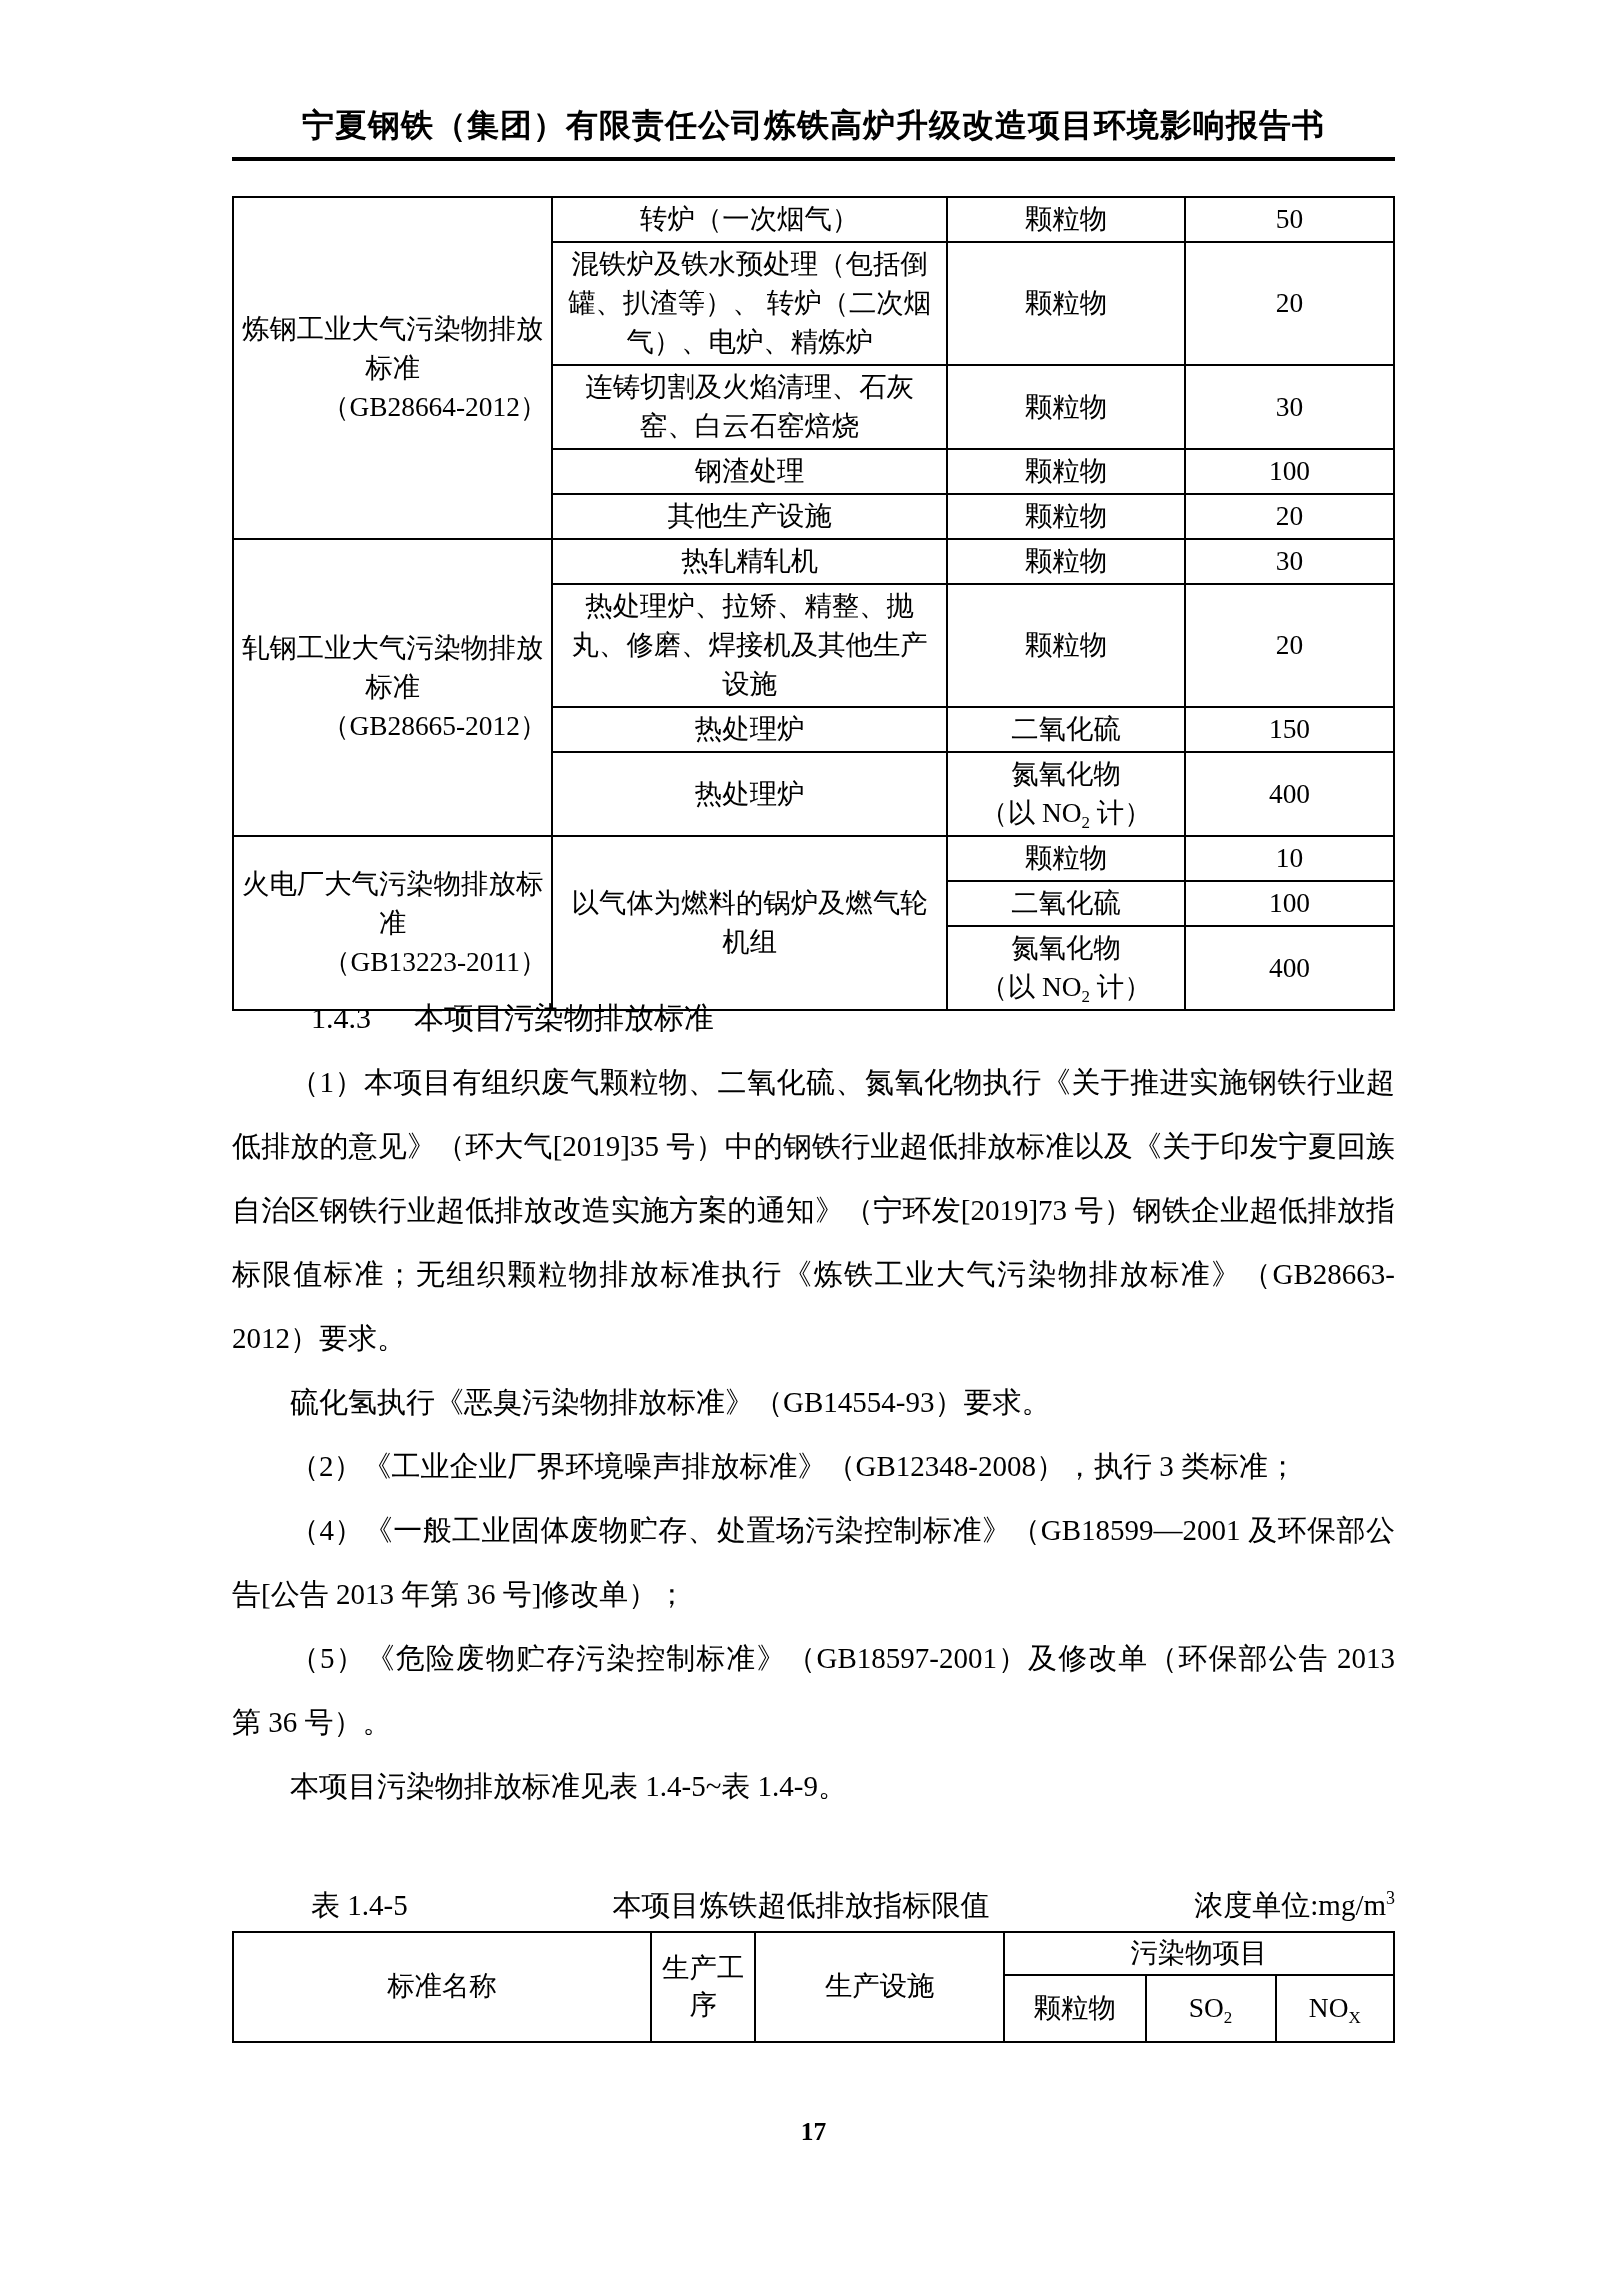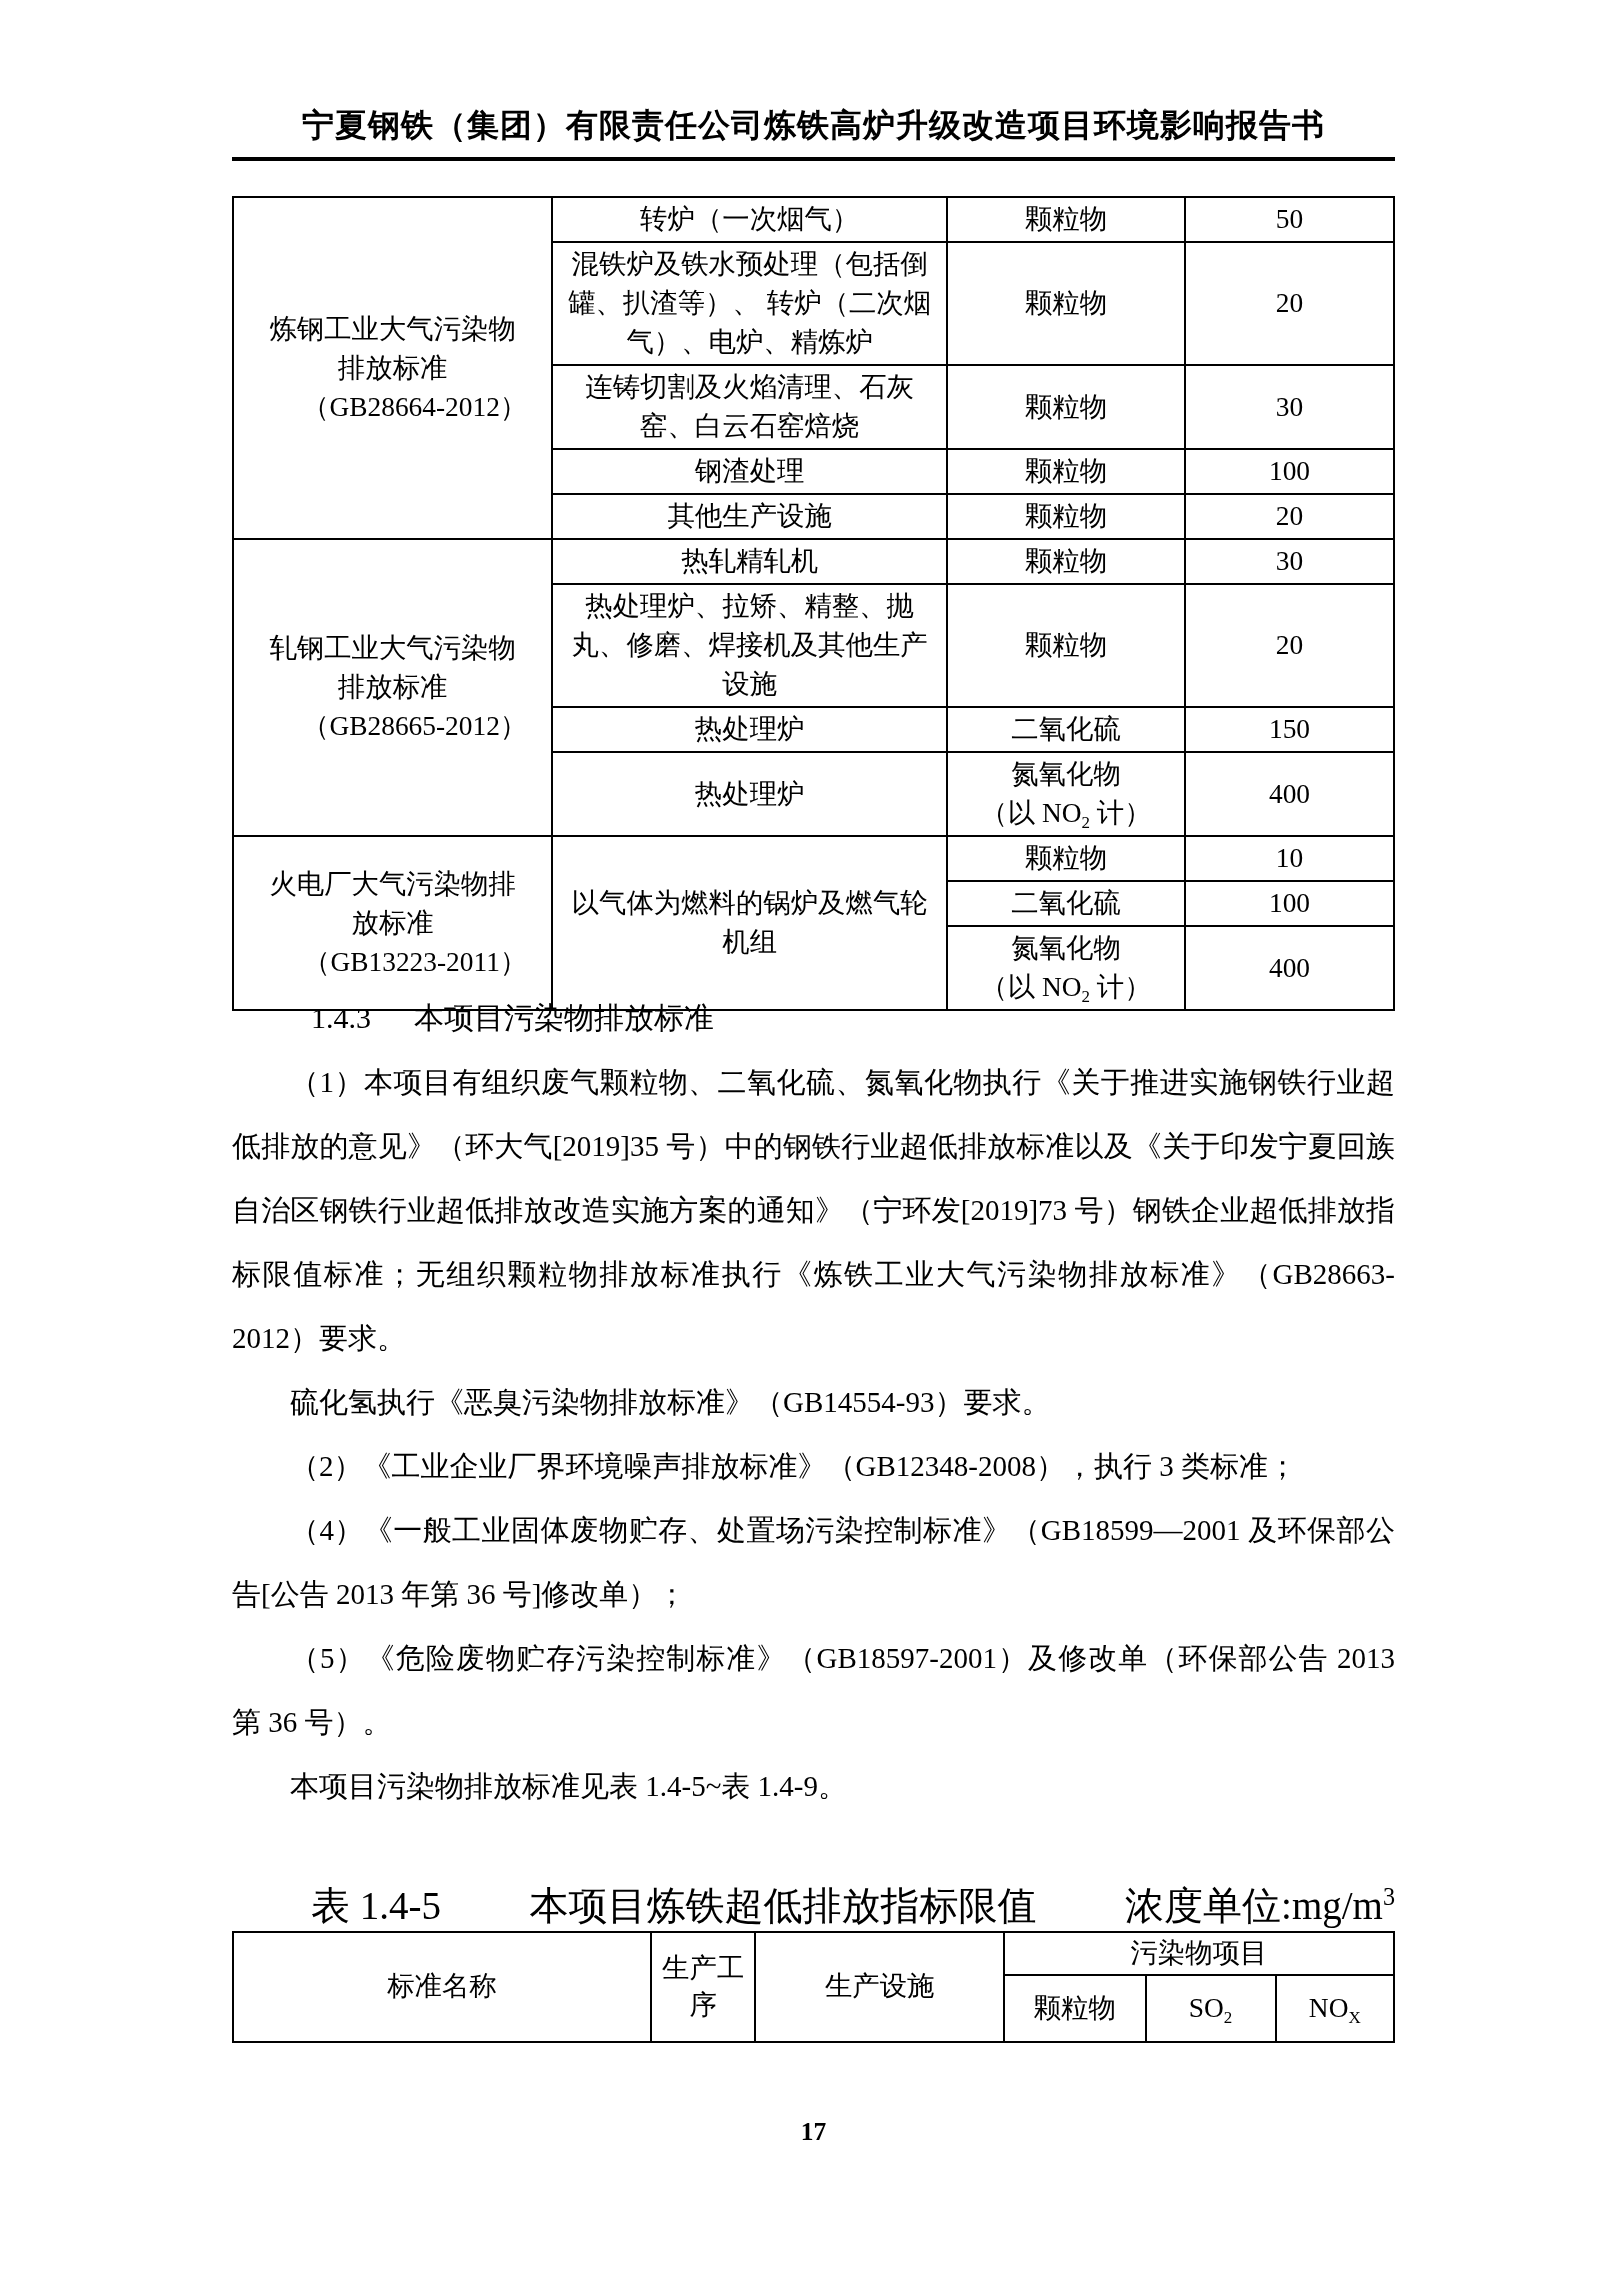--- a/index.html
+++ b/index.html
@@ -21,36 +21,36 @@
   table{border-collapse:collapse;table-layout:fixed;}
   .t1{
     position:absolute;left:232px;top:196px;width:1163px;
     font-size:27.4px;border:2.9px solid #000;
   }
   .t1 td{
     border:2px solid #000;text-align:center;vertical-align:middle;
     padding:2px 12px;line-height:39px;
   }
   .t1 tr.grp-start td{border-top:2.9px solid #000;}
-  .t1 .group-cell{padding:2px 24px;margin-left:42px;}
+  .t1 .group-cell{padding:2px 4px;margin-left:42px;}
   .t1 .group-code{display:block;text-align:right;}
   sub{font-size:0.62em;line-height:0;}
   sup{font-size:0.62em;line-height:0;}
   
   .section{
     position:absolute;left:232px;top:986px;width:1163px;
     font-size:29px;line-height:64px;
   }
   .section .heading{margin-left:79px;font-size:30px;}
   .heading .hgap{display:inline-block;width:43px;}
   .section p{margin:0;text-indent:2em;text-align:justify;}
   
   .t5wrap{position:absolute;left:232px;top:1884px;width:1163px;}
   .t5caption{
-    display:flex;align-items:baseline;font-size:39px;line-height:43px;margin-bottom:3.9px;
+    display:flex;align-items:baseline;font-size:29px;line-height:43px;margin-bottom:3.9px;
   }
   .cap-label{margin-left:79px;white-space:nowrap;}
   .cap-title{flex:1;text-align:center;white-space:nowrap;}
   .cap-unit{white-space:nowrap;}
   .t5{width:100%;font-size:27.4px;border:2.9px solid #000;}
   .t5 td{
     border:2px solid #000;text-align:center;vertical-align:middle;
     padding:2px 5.9px;line-height:37px;
   }
   .t5 .poll-head{border-bottom:2.9px solid #000;}

